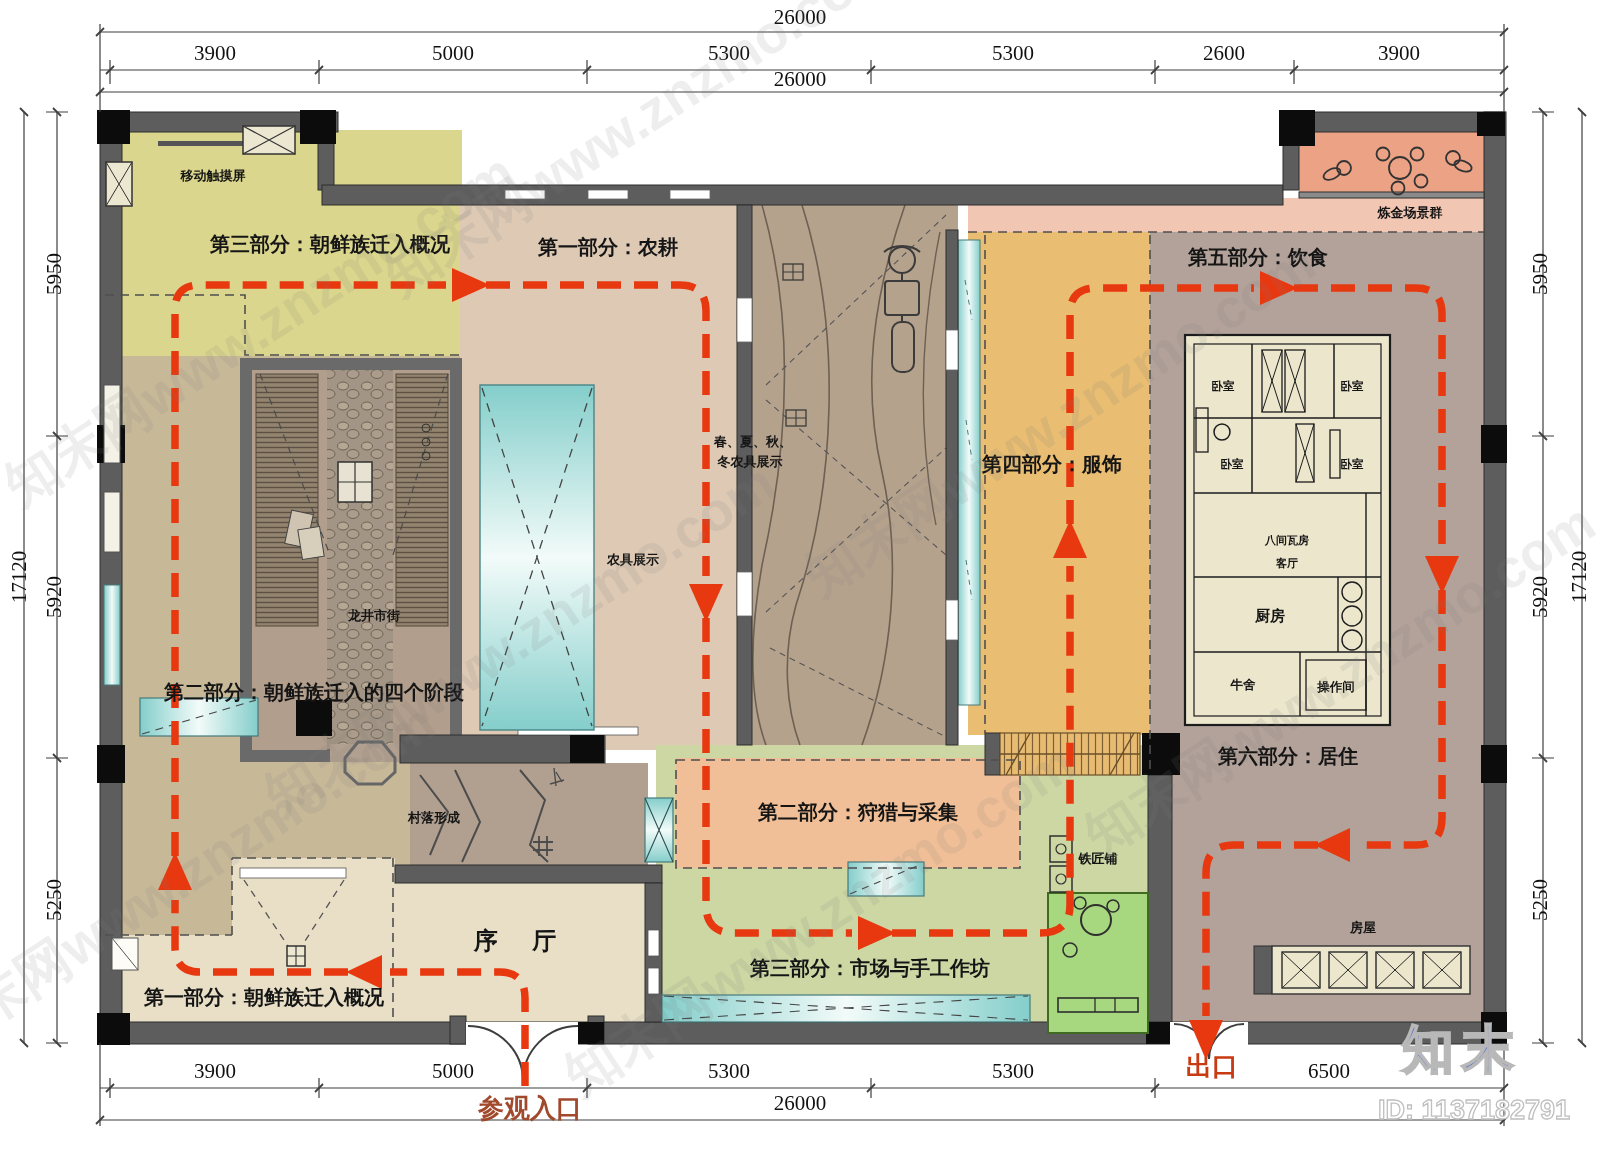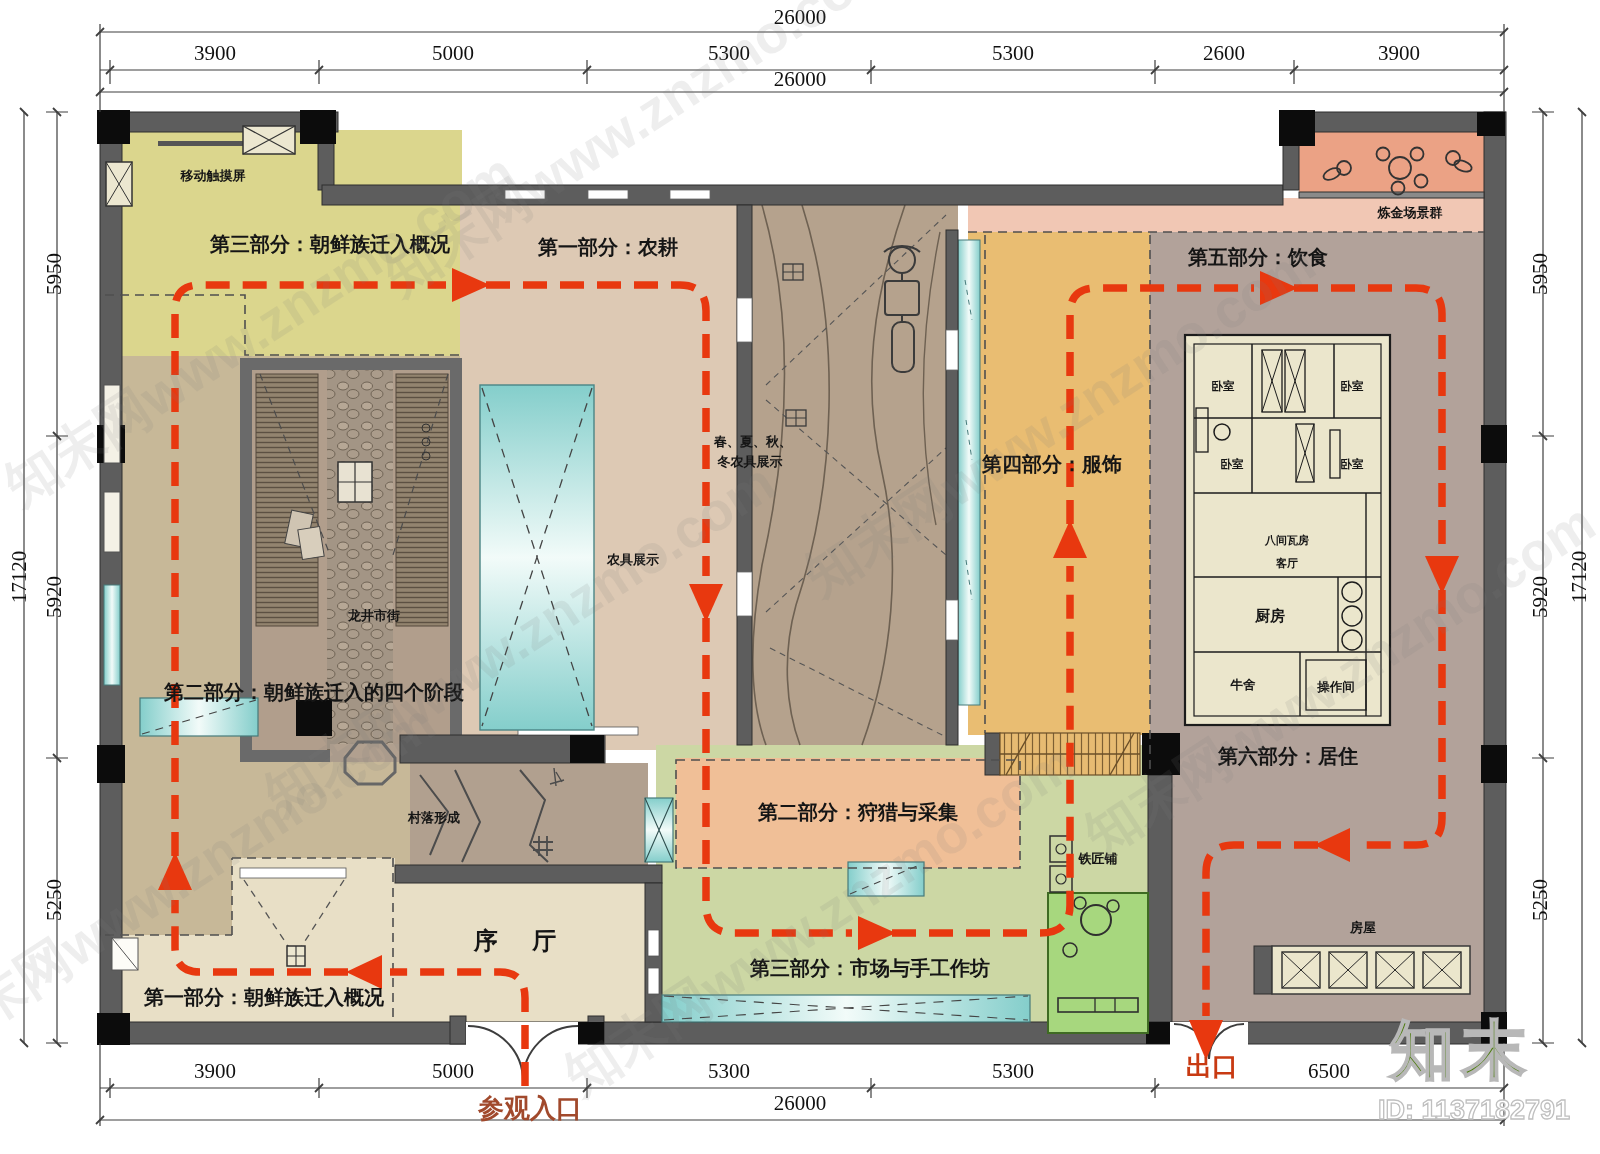--- a/index.html
+++ b/index.html
@@ -11,21 +11,21 @@
   .dim{font-family:"Liberation Serif","DejaVu Serif",serif;font-weight:normal;font-size:21px;color:#101010}
   .v{transform:translate(-50%,-50%) rotate(-90deg)}
   .z{font-size:20px}
   .r{font-size:13px}
   .t{font-size:11.5px}
   .hall{font-size:24px;letter-spacing:14px}
   .ent{font-size:26px;color:#a1492c}
   .exit{font-size:26px;color:#c83a12}
   .wm{position:absolute;transform:translate(-50%,-50%) rotate(-33deg);font-size:54px;font-weight:bold;
       color:rgba(125,125,125,0.13);white-space:nowrap;z-index:8;pointer-events:none}
-  .logo{font-size:64px;color:#4d7c0f;-webkit-text-stroke:2px #b8b8b8;letter-spacing:8px}
+  .logo{font-size:52px;color:#1d4ed8;-webkit-text-stroke:2px #b8b8b8;letter-spacing:8px}
   .idtxt{font-size:27px;color:#fff;-webkit-text-stroke:1.3px #bfbfbf}
 </style>
 </head>
 <body>
 
 <div class="stage">
 
 <svg class="plan" viewBox="0 0 1600 1154" width="1600" height="1154" xmlns="http://www.w3.org/2000/svg">
   <defs>
     <linearGradient id="tealV" x1="0" y1="0" x2="1" y2="0">

